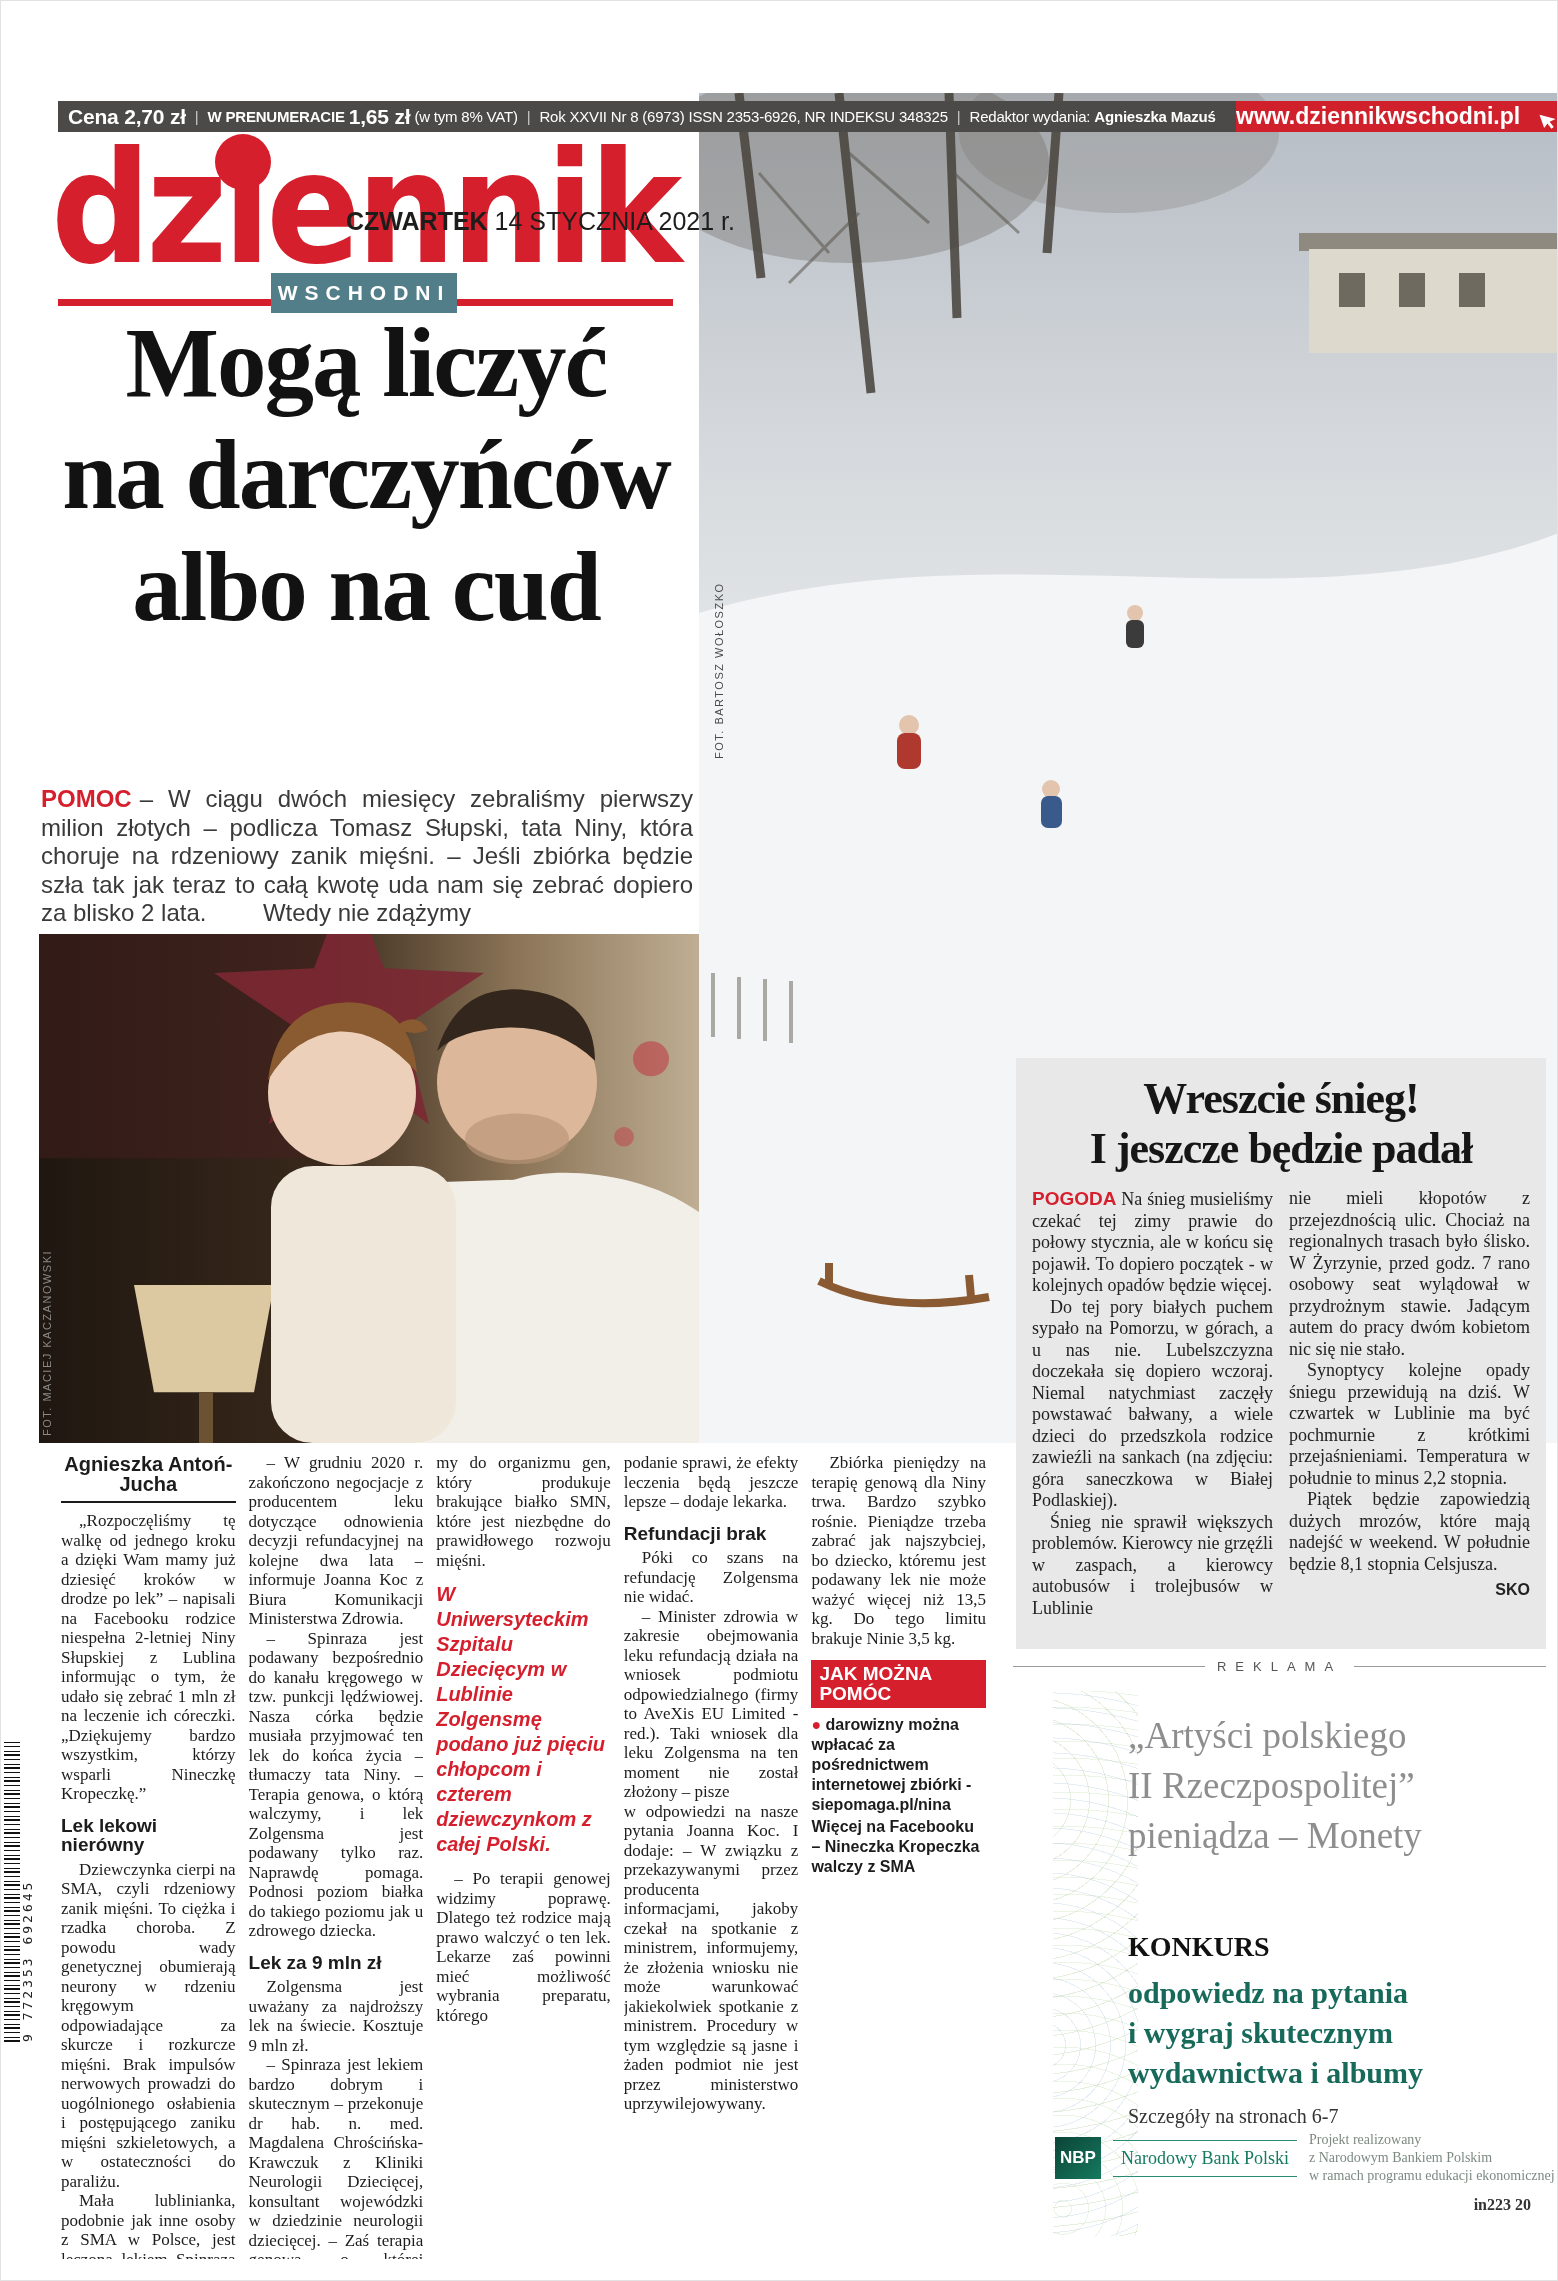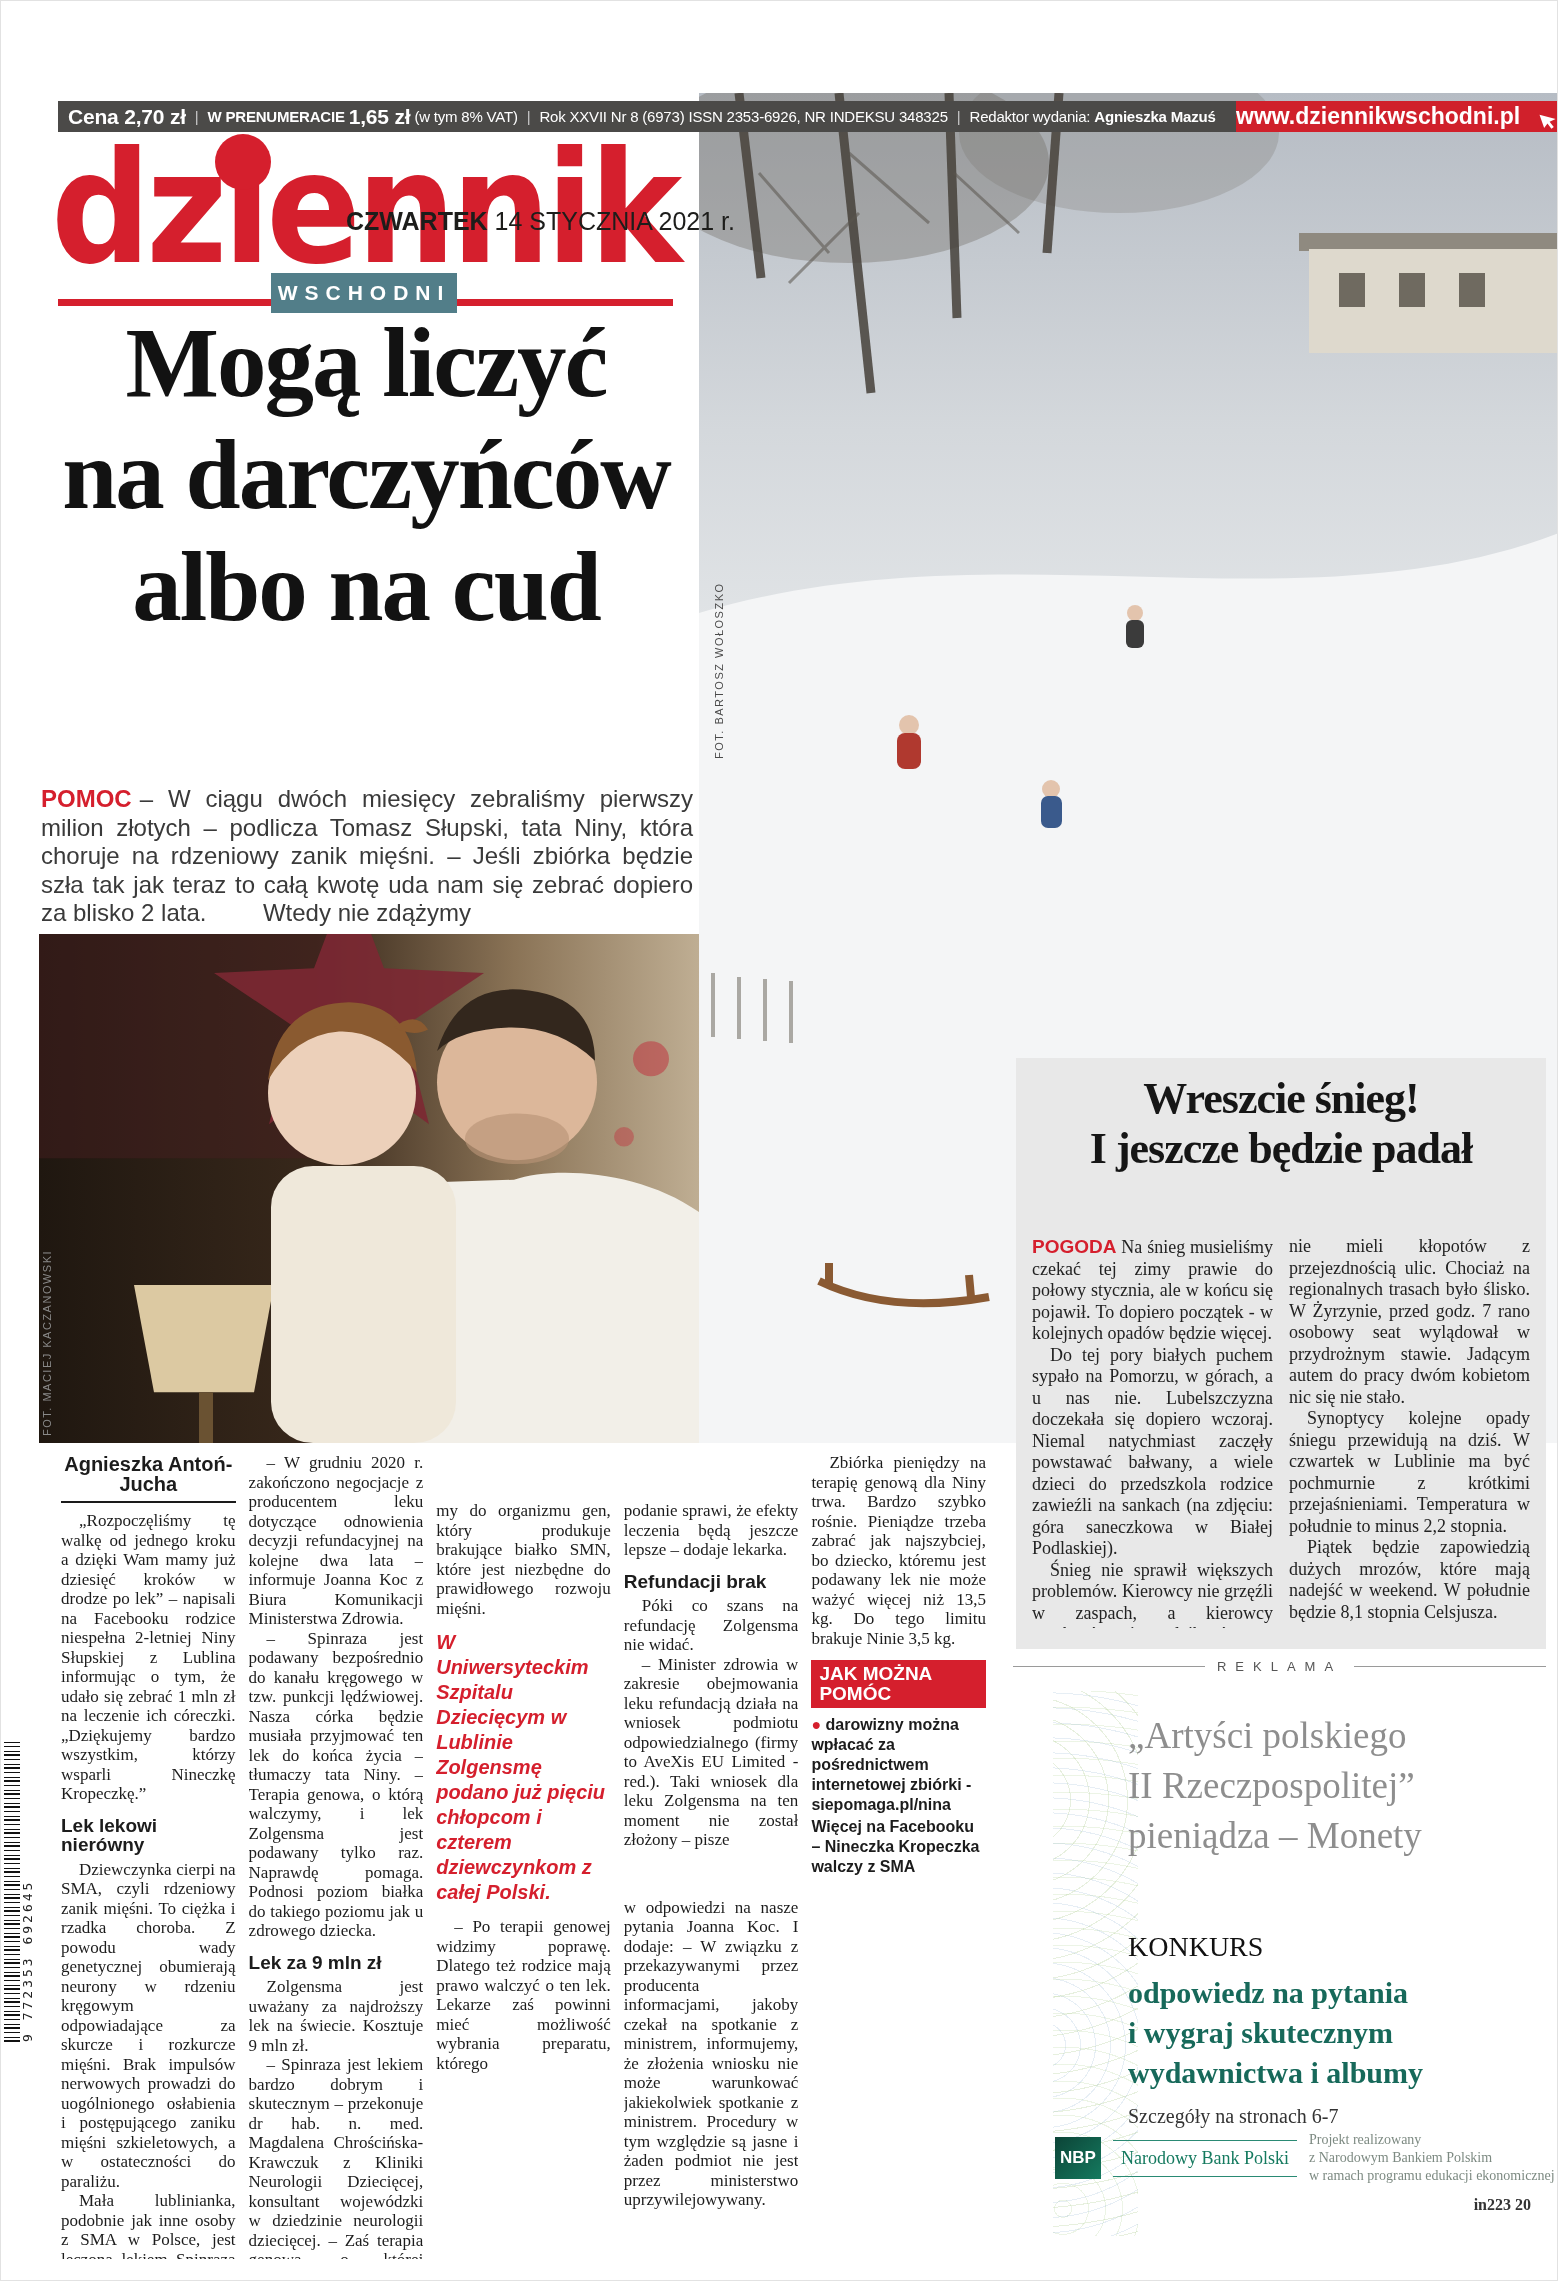--- a/index.html
+++ b/index.html
@@ -60,42 +60,42 @@
   .rl-line{flex:1;height:1px;background:#9a9a9a;}
   .ad{position:absolute;left:1052px;top:1690px;width:533px;height:545px;z-index:5;}
   .guilloche{position:absolute;left:0;top:0;width:85px;height:545px;opacity:.8;
      background:
        repeating-radial-gradient(circle at -30px 20%,transparent 0 9px,rgba(150,190,110,.28) 9px 10px,transparent 10px 19px),
        repeating-radial-gradient(circle at -10px 65%,transparent 0 7px,rgba(120,160,200,.22) 7px 8px,transparent 8px 15px),
        repeating-radial-gradient(circle at 10px 95%,transparent 0 8px,rgba(160,200,130,.25) 8px 9px,transparent 9px 17px);}
   .ad-quote{position:absolute;left:75px;top:20px;width:410px;font-family:"Liberation Serif","DejaVu Serif",serif;
             font-size:37px;line-height:50px;color:#8e8e8e;}
   .ad-konkurs{position:absolute;left:75px;top:240px;font-family:"Liberation Serif","DejaVu Serif",serif;
-              font-weight:normal;font-size:28px;color:#111;}
+              font-weight:bold;font-size:28px;color:#111;}
   .ad-promo{position:absolute;left:75px;top:282px;font-family:"Liberation Serif","DejaVu Serif",serif;
             font-weight:bold;font-size:30px;line-height:40px;color:#17695a;}
   .ad-details{position:absolute;left:75px;top:414px;font-family:"Liberation Serif","DejaVu Serif",serif;
               font-size:20px;color:#333;}
   .nbp-row{position:absolute;left:2px;top:440px;display:flex;gap:12px;align-items:center;}
   .nbp-logo{width:46px;height:42px;background:linear-gradient(135deg,#0c4437,#157a5f);color:#fff;
             font-weight:bold;font-size:17px;display:flex;align-items:center;justify-content:center;}
   .nbp-name{font-family:"Liberation Serif","DejaVu Serif",serif;font-size:18px;color:#157a5f;
             border-top:1.5px solid #2a8a74;border-bottom:1.5px solid #2a8a74;padding:7px 8px;white-space:nowrap;}
   .nbp-note{font-family:"Liberation Serif","DejaVu Serif",serif;font-size:14px;line-height:18px;color:#7d8a82;}
   .ad-code{position:absolute;right:55px;top:505px;font-family:"Liberation Serif","DejaVu Serif",serif;
            font-weight:bold;font-size:16px;color:#333;}
   
   .article{position:absolute;left:60px;top:1452px;width:925px;height:806px;display:flex;gap:13px;
            overflow:hidden;font-family:"Liberation Serif","DejaVu Serif",serif;font-size:17px;
            line-height:19.5px;color:#1c1c1c;z-index:1;}
   .col{flex:1;overflow:hidden;}
   .byline{font-family:"Liberation Sans",sans-serif;font-weight:bold;font-size:20px;text-align:center;
           border-bottom:2.5px solid #1a1a1a;padding:2px 0 7px;margin-bottom:8px;}
   .para{text-align:justify;text-indent:18px;margin:0;}
-  .para.cont{text-indent:0;margin-top:48px;}
+  .para.cont{text-indent:0;}
   .subhead{font-family:"Liberation Sans",sans-serif;font-weight:bold;font-size:19px;margin:12px 0 5px;}
   .redquote{color:#d51f2d;font-family:"Liberation Sans",sans-serif;font-style:italic;font-weight:600;
             font-size:20px;line-height:25px;margin:12px 0;text-indent:0;}
   .helpbox{margin-top:12px;font-family:"Liberation Sans",sans-serif;}
   .hb-title{background:#d51f2d;color:#fff;font-weight:bold;font-size:19px;padding:4px 8px 5px;margin-bottom:7px;}
   .hb-item{font-weight:bold;font-size:16px;line-height:20px;margin-bottom:2px;}
   .hb-item .dot{color:#d51f2d;}
   .hb-footer{font-weight:bold;font-size:16px;line-height:20px;margin-top:2px;}
   
   .barcode{position:absolute;left:2px;top:2075px;width:450px;height:32px;transform:rotate(-90deg);

